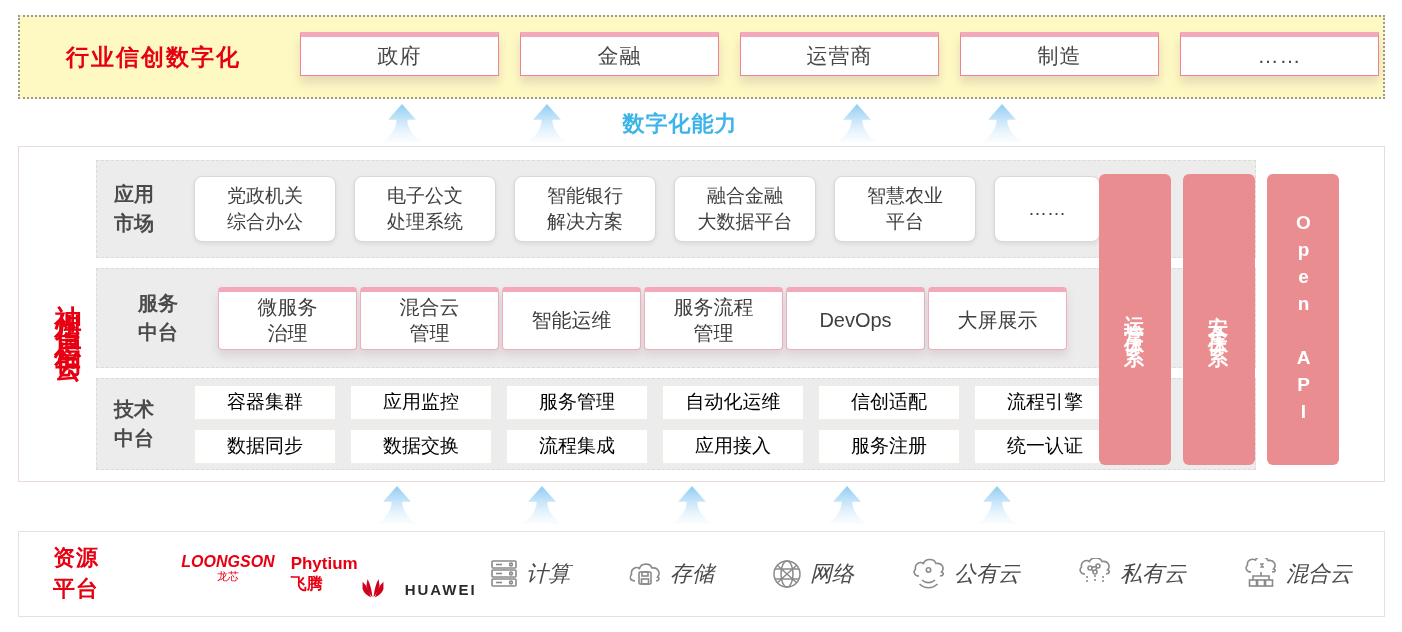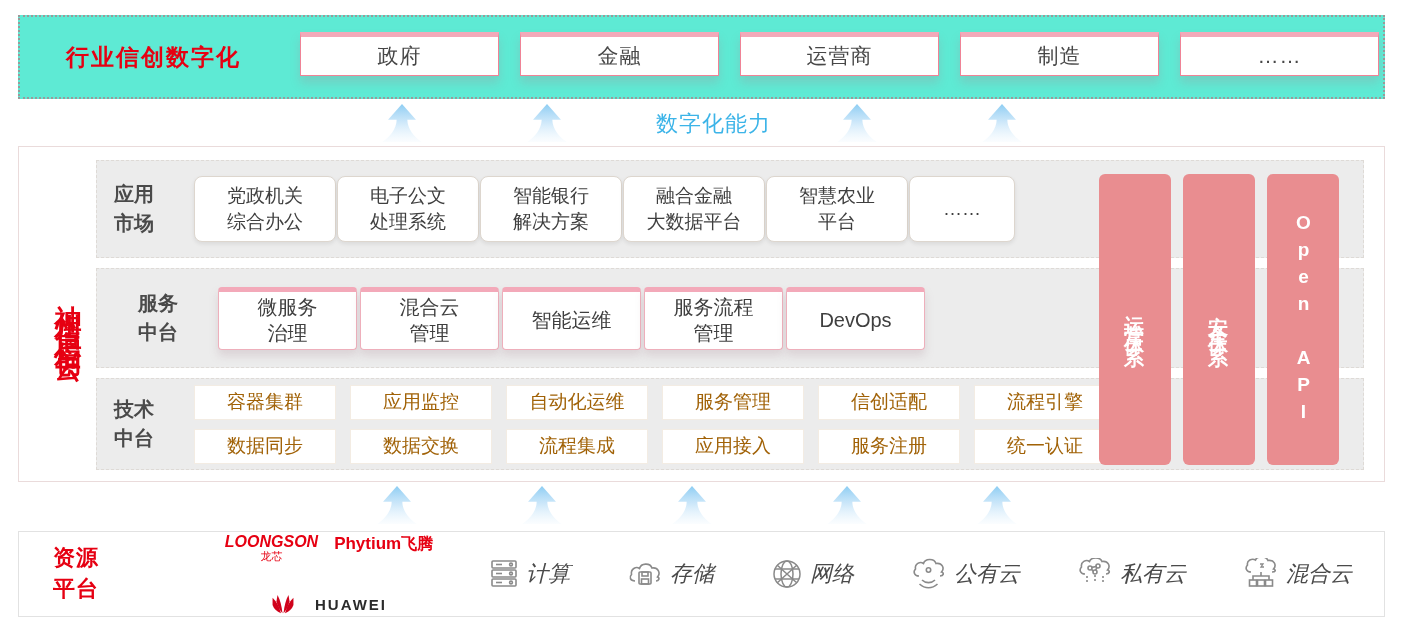--- a/index.html
+++ b/index.html
@@ -6,69 +6,69 @@
   body{
     width:1402px;height:632px;position:relative;background:#ffffff;
     font-family:"Liberation Sans","DejaVu Sans",sans-serif;color:#424242;
     overflow:hidden;
   }
   .pre{white-space:pre-line;}
 
   
   .top-banner{
     position:absolute;left:18px;top:15px;width:1363px;height:80px;
-    border:2px dotted #9a9a9a;background:#5eead4;
+    border:2px dotted #9a9a9a;background:#fef9c3;
   }
   .top-banner-title{
     position:absolute;left:46px;top:0;height:100%;display:flex;align-items:center;
     font-size:23px;font-weight:900;color:#e60012;letter-spacing:2px;
   }
   .top-items{
     position:absolute;left:280px;top:15px;display:flex;gap:21px;
   }
   .top-item{
     width:197px;height:38px;background:#ffffff;
     border:1px solid #ef8396;border-top:5px solid #f3a9b9;
     box-shadow:0 7px 9px rgba(170,140,150,0.28);
     display:flex;align-items:center;justify-content:center;
     font-size:21px;color:#474747;letter-spacing:1px;
   }
 
   
   .arrow{position:absolute;width:46px;height:44px;}
   .cap-label{
-    position:absolute;left:656px;top:109px;width:160px;text-align:left;
-    font-size:22px;font-weight:normal;color:#3cb4e8;letter-spacing:1px;
+    position:absolute;left:600px;top:109px;width:160px;text-align:center;
+    font-size:22px;font-weight:bold;color:#3cb4e8;letter-spacing:1px;
   }
 
   
   .main-box{
     position:absolute;left:18px;top:146px;width:1365px;height:334px;
     border:1px solid #eadbdb;background:#ffffff;
   }
   .vertical-title{
     position:absolute;left:26px;top:0;height:100%;width:46px;
     display:flex;align-items:center;justify-content:center;
     writing-mode:vertical-rl;text-orientation:upright;
     font-size:27px;font-weight:900;color:#e60012;letter-spacing:9px;
   }
-  .rows-area{position:absolute;left:77px;top:13px;width:1268px;}
+  .rows-area{position:absolute;left:77px;top:13px;width:1160px;}
   .p-row{
     background:#ececec;border:1px dashed #dedad6;
     display:flex;align-items:center;margin-bottom:10px;box-sizing:border-box;
   }
   .row-label{
     width:62px;margin:0 18px 0 17px;flex:0 0 auto;
     font-size:20px;font-weight:bold;color:#4a4a4a;line-height:1.45;
   }
   .row-app{height:98px;}
   .row-svc{height:100px;padding-left:24px;}
   .row-tech{height:92px;}
 
-  .app-boxes{display:flex;gap:1px;align-items:center;}
+  .app-boxes{display:flex;gap:18px;align-items:center;}
   .app-box{
     width:140px;height:64px;background:#ffffff;border:1px solid #ddd6ce;
     border-radius:8px;box-shadow:0 2px 4px rgba(0,0,0,0.08);
     display:flex;align-items:center;justify-content:center;text-align:center;
     font-size:19px;color:#3f3f3f;line-height:1.35;
   }
   .app-box.small{width:104px;}
 
   .svc-boxes{display:flex;gap:3px;align-items:center;}
   .svc-box{
@@ -77,21 +77,21 @@
     box-shadow:0 6px 8px rgba(170,140,150,0.25);
     display:flex;align-items:center;justify-content:center;text-align:center;
     font-size:20px;color:#3f3f3f;line-height:1.3;
   }
 
   .tech-grid{display:flex;flex-direction:column;gap:9px;}
   .tech-line{display:flex;gap:14px;}
   .tech-box{
     width:140px;height:33px;background:#ffffff;border:1px solid #f3ece3;
     display:flex;align-items:center;justify-content:center;
-    font-size:19px;color:#a16207;
+    font-size:19px;color:#000000;
   }
 
   .side-bar{
     position:absolute;top:27px;height:291px;width:72px;border-radius:6px;
     background:#e98d90;display:flex;align-items:center;justify-content:center;
     writing-mode:vertical-rl;text-orientation:upright;
     color:#ffffff;font-weight:bold;font-size:20px;letter-spacing:10px;
   }
   .side-bar.api{font-size:19px;letter-spacing:6px;}
 
@@ -99,21 +99,21 @@
   .res-box{
     position:absolute;left:18px;top:531px;width:1365px;height:84px;
     border:1px solid #e2e2e2;background:#ffffff;
   }
   .res-label{
     position:absolute;left:34px;top:0;height:100%;display:flex;align-items:center;
     font-size:22px;font-weight:900;color:#e60012;line-height:1.4;letter-spacing:1px;
   }
   .vendors{
     position:absolute;left:190px;top:8px;width:240px;height:68px;
-    display:flex;flex-direction:column;align-items:center;justify-content:center;gap:3px;
+    display:flex;flex-direction:row;align-items:center;justify-content:center;gap:3px;
   }
   .vendor-row{display:flex;align-items:flex-start;gap:16px;}
   .loongson{display:flex;flex-direction:column;align-items:center;line-height:1;}
   .loongson-en{font-size:16px;font-weight:900;font-style:italic;color:#e60012;letter-spacing:0;}
   .loongson-cn{font-size:11px;color:#e60012;margin-top:1px;}
   .phytium{font-size:17px;font-weight:bold;color:#e60012;}
   .phytium-cn{font-size:16px;font-weight:bold;color:#e60012;}
   .huawei{display:flex;align-items:center;gap:20px;margin-top:30px;}
   .huawei-text{font-size:15px;font-weight:bold;color:#2b2b2b;letter-spacing:2px;}
   .res-items{
@@ -190,32 +190,33 @@
 中台</div>
       <div class="svc-boxes">
         <div class="svc-box pre">微服务
 治理</div>
         <div class="svc-box pre">混合云
 管理</div>
         <div class="svc-box">智能运维</div>
         <div class="svc-box pre">服务流程
 管理</div>
         <div class="svc-box">DevOps</div>
+        <div class="svc-box">大屏展示</div>
       </div>
     </div>
 
     <div class="p-row row-tech">
       <div class="row-label pre">技术
 中台</div>
       <div class="tech-grid">
         <div class="tech-line">
           <div class="tech-box">容器集群</div>
           <div class="tech-box">应用监控</div>
+          <div class="tech-box">服务管理</div>
           <div class="tech-box">自动化运维</div>
-          <div class="tech-box">服务管理</div>
           <div class="tech-box">信创适配</div>
           <div class="tech-box">流程引擎</div>
         </div>
         <div class="tech-line">
           <div class="tech-box">数据同步</div>
           <div class="tech-box">数据交换</div>
           <div class="tech-box">流程集成</div>
           <div class="tech-box">应用接入</div>
           <div class="tech-box">服务注册</div>
           <div class="tech-box">统一认证</div>

